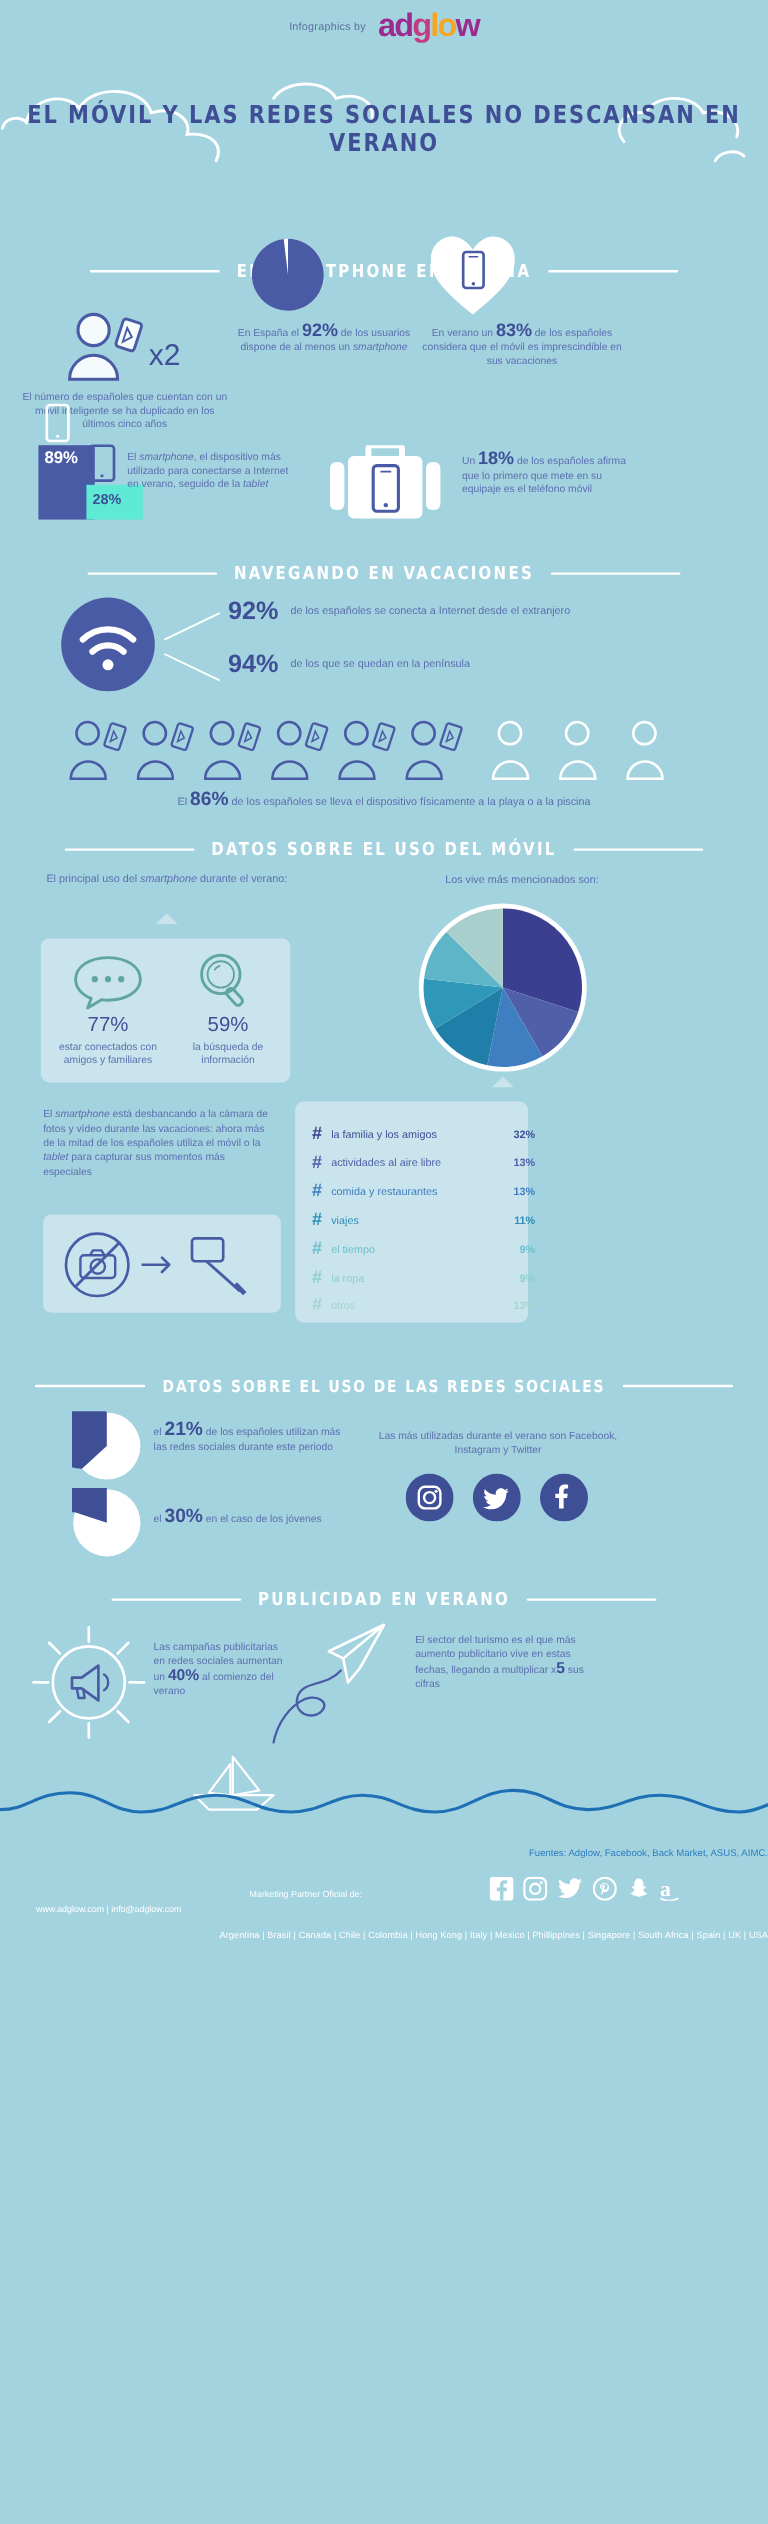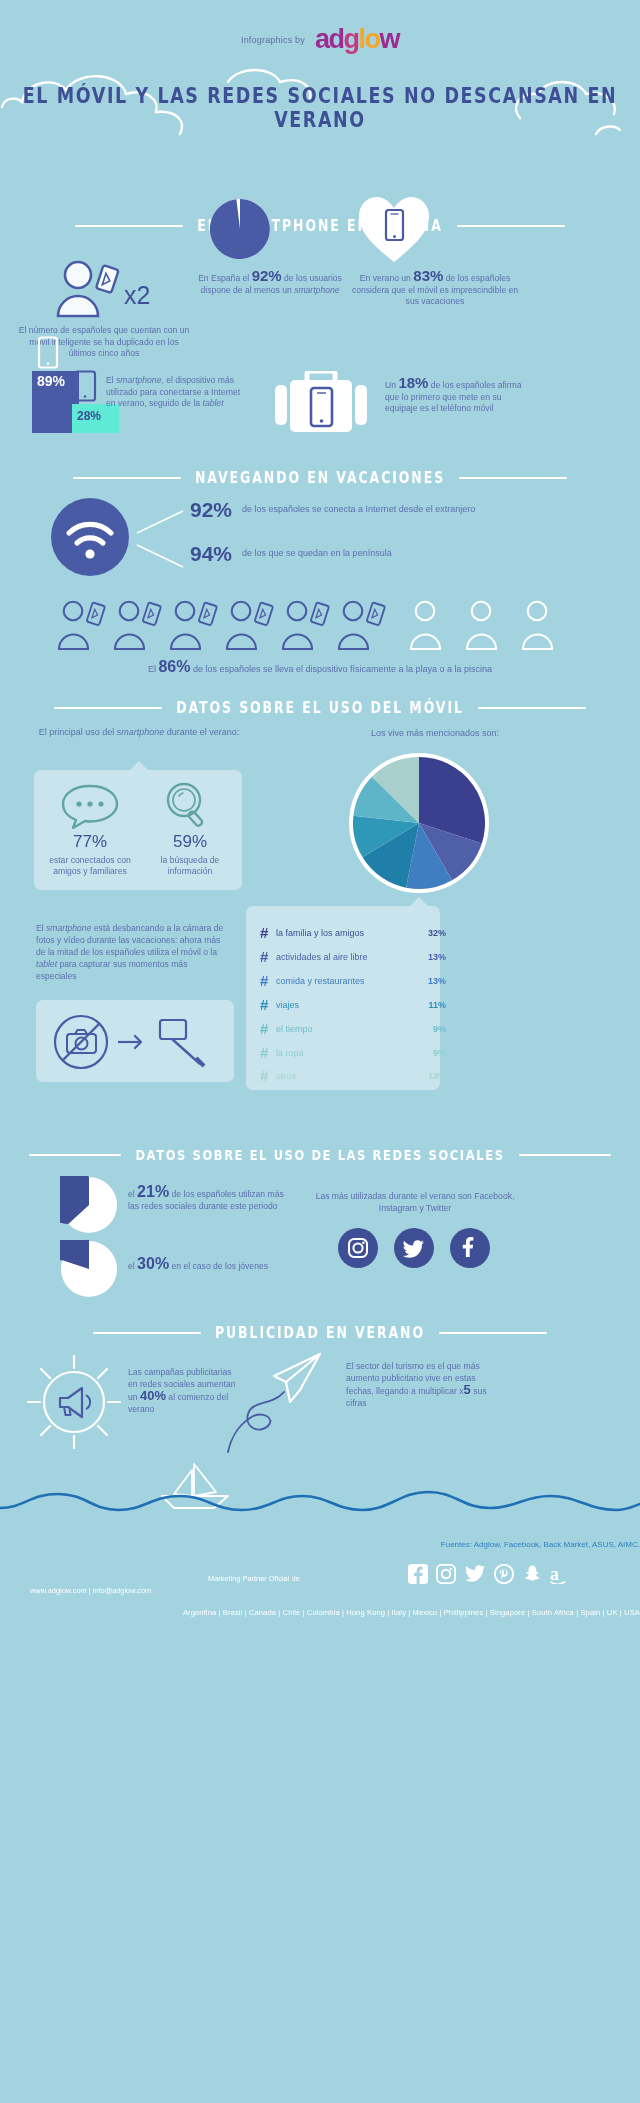--- a/index.html
+++ b/index.html
@@ -12,21 +12,21 @@
   }
   .page{position:relative;width:640px;height:2103px;}
 
   
   .abs{position:absolute;}
   .ctr{text-align:center;}
   .navy{color:#3f4f96;}
   .wh{color:#ffffff;}
 
   
-  .logo-row{position:absolute;top:26px;left:0;width:640px;display:flex;justify-content:center;align-items:center;gap:10px;}
+  .logo-row{position:absolute;top:8px;left:0;width:640px;display:flex;justify-content:center;align-items:center;gap:10px;}
   .logo-by{font-size:9px;color:#5d6f9e;letter-spacing:.2px;}
   .logo-word{font-size:27px;font-weight:700;letter-spacing:-1.5px;line-height:1;}
   .l-a{color:#9c2a8f;}.l-d{color:#9c2a8f;}.l-g{color:#c43b7f;}
   .l-o{color:#f5a623;}.l-w{color:#9c2a8f;}
 
   
   .cloudband{position:absolute;top:62px;left:0;width:640px;height:78px;}
   .cloudband svg{display:block;}
 
   
@@ -53,21 +53,21 @@
   .bignum{font-size:15px;font-weight:700;color:#3f4f96;}
 
   
   .pie{display:block;}
 
   
   .bar89{position:absolute;width:47px;background:#4a5ba5;}
   .bar28{position:absolute;width:47px;background:#5eead4;}
 
   
-  .card{position:absolute;background:#c9e4ec;border-radius:7px;}
+  .card{position:absolute;background:#c9e4ec;border-radius:7px;margin-top:12px;}
   .card-pointer{position:absolute;width:0;height:0;border-left:9px solid transparent;border-right:9px solid transparent;border-bottom:9px solid #c9e4ec;}
 
   
   .hrow{position:absolute;display:flex;align-items:center;width:186px;}
   .hash{font-size:15px;font-weight:700;width:16px;}
   .hlabel{font-size:9px;flex:1;}
   .hval{font-size:9px;font-weight:600;text-align:right;width:30px;}
 
   
   .footer-note{position:absolute;left:0;width:640px;text-align:right;font-size:7.6px;color:#ffffff;}

